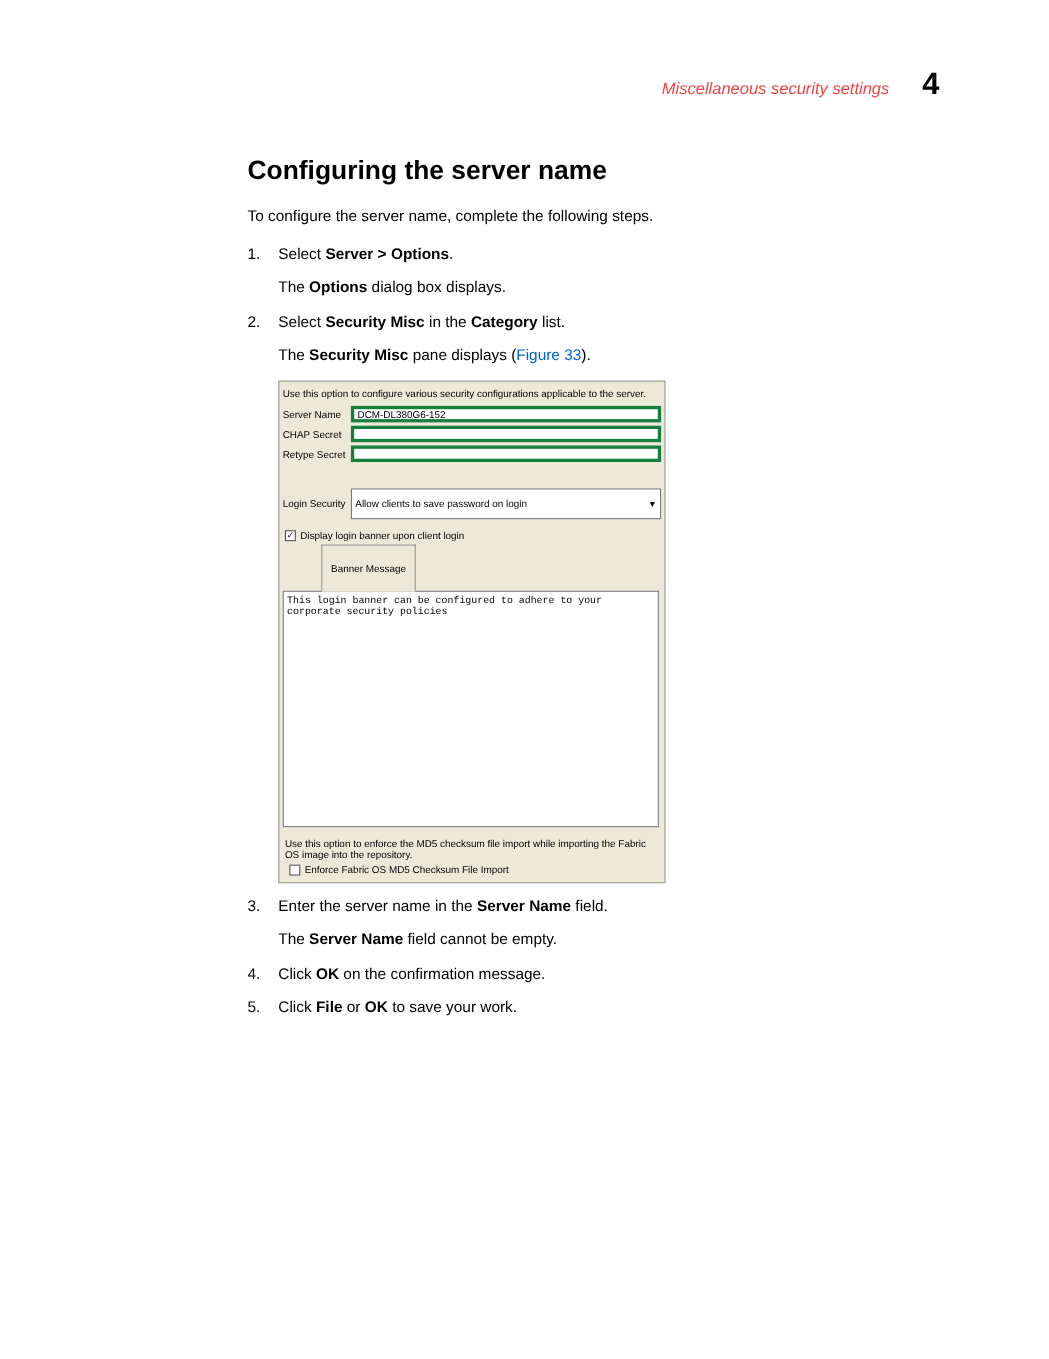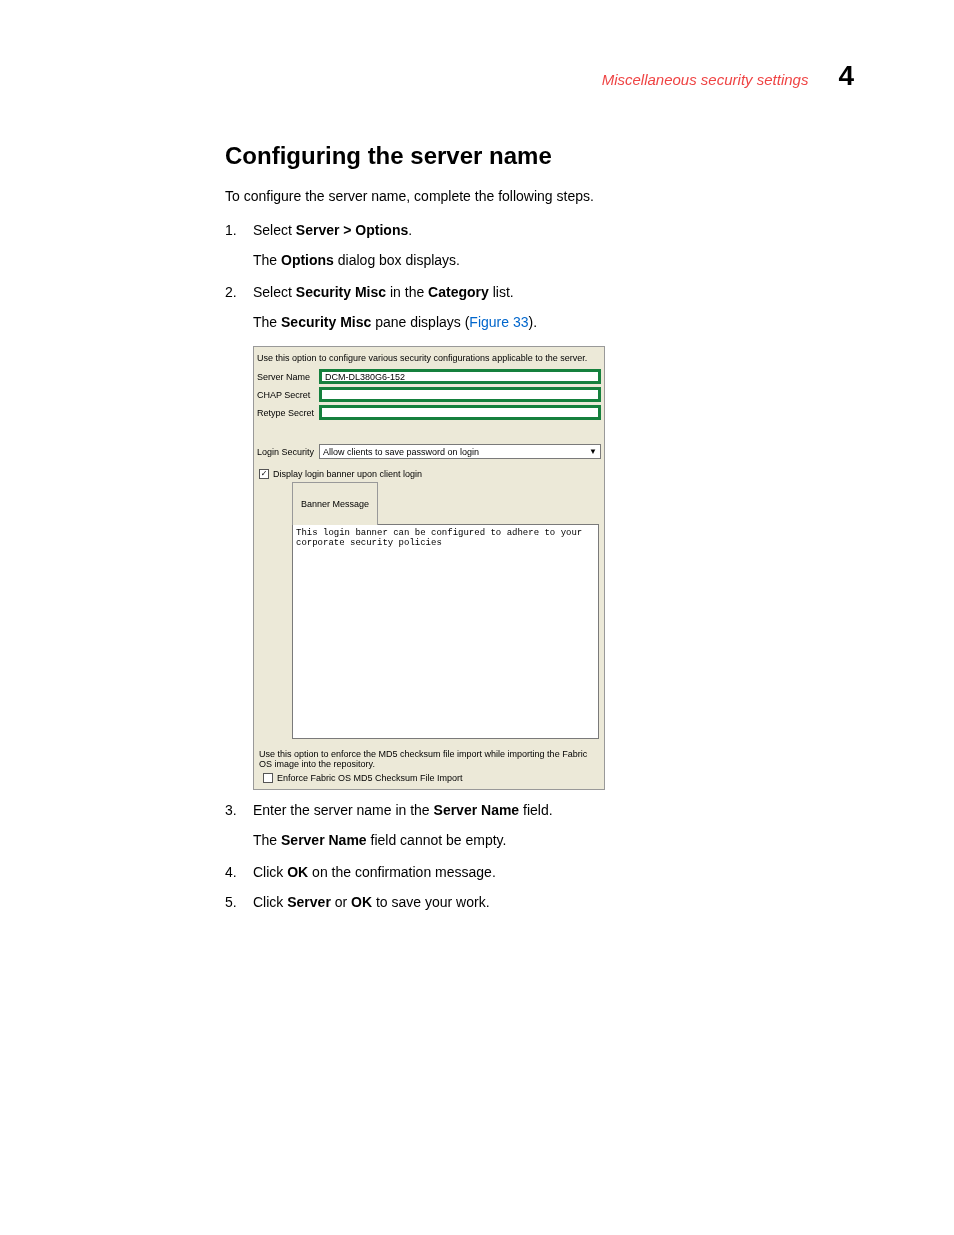--- a/index.html
+++ b/index.html
@@ -100,21 +100,21 @@
       font-family: Tahoma, Arial, sans-serif;
     }
     .dropdown-row {
       display: flex;
       align-items: center;
       margin-bottom: 10px;
       margin-top: 24px;
     }
     .dropdown {
       flex: 1;
-      height: 15px;
+      height: 28px;
       border: 1px solid #7a7a7a;
       background: #fff;
       font-size: 9px;
       padding: 0 3px;
       display: flex;
       align-items: center;
       justify-content: space-between;
     }
     .dropdown-arrow {
       font-size: 8px;
@@ -142,21 +142,20 @@
       border: 1px solid #999;
       border-bottom: none;
       background: #ece9d8;
       padding: 16px 8px;
       font-size: 9px;
       margin-left: 35px;
       position: relative;
       z-index: 2;
     }
     .banner-area {
-      margin-left: 35px;
       margin-right: 2px;
       border: 1px solid #7a7a7a;
       background: #fff;
       height: 215px;
       font-family: "Courier New", monospace;
       font-size: 9px;
       padding: 3px;
       white-space: pre-wrap;
       margin-top: -1px;
     }
@@ -266,19 +265,19 @@
         <p>
           <span>Click </span><span class="bold">OK</span><span> on the confirmation message.</span>
         </p>
       </div>
     </div>
 
     <div class="step">
       <div class="step-num">5.</div>
       <div class="step-body">
         <p>
-          <span>Click </span><span class="bold">Server</span><span> or </span><span class="bold">OK</span><span> to save your work.</span>
+          <span>Click </span><span class="bold">File</span><span> or </span><span class="bold">OK</span><span> to save your work.</span>
         </p>
       </div>
     </div>
 
   </div>
 </div>
 
 </body></html>

